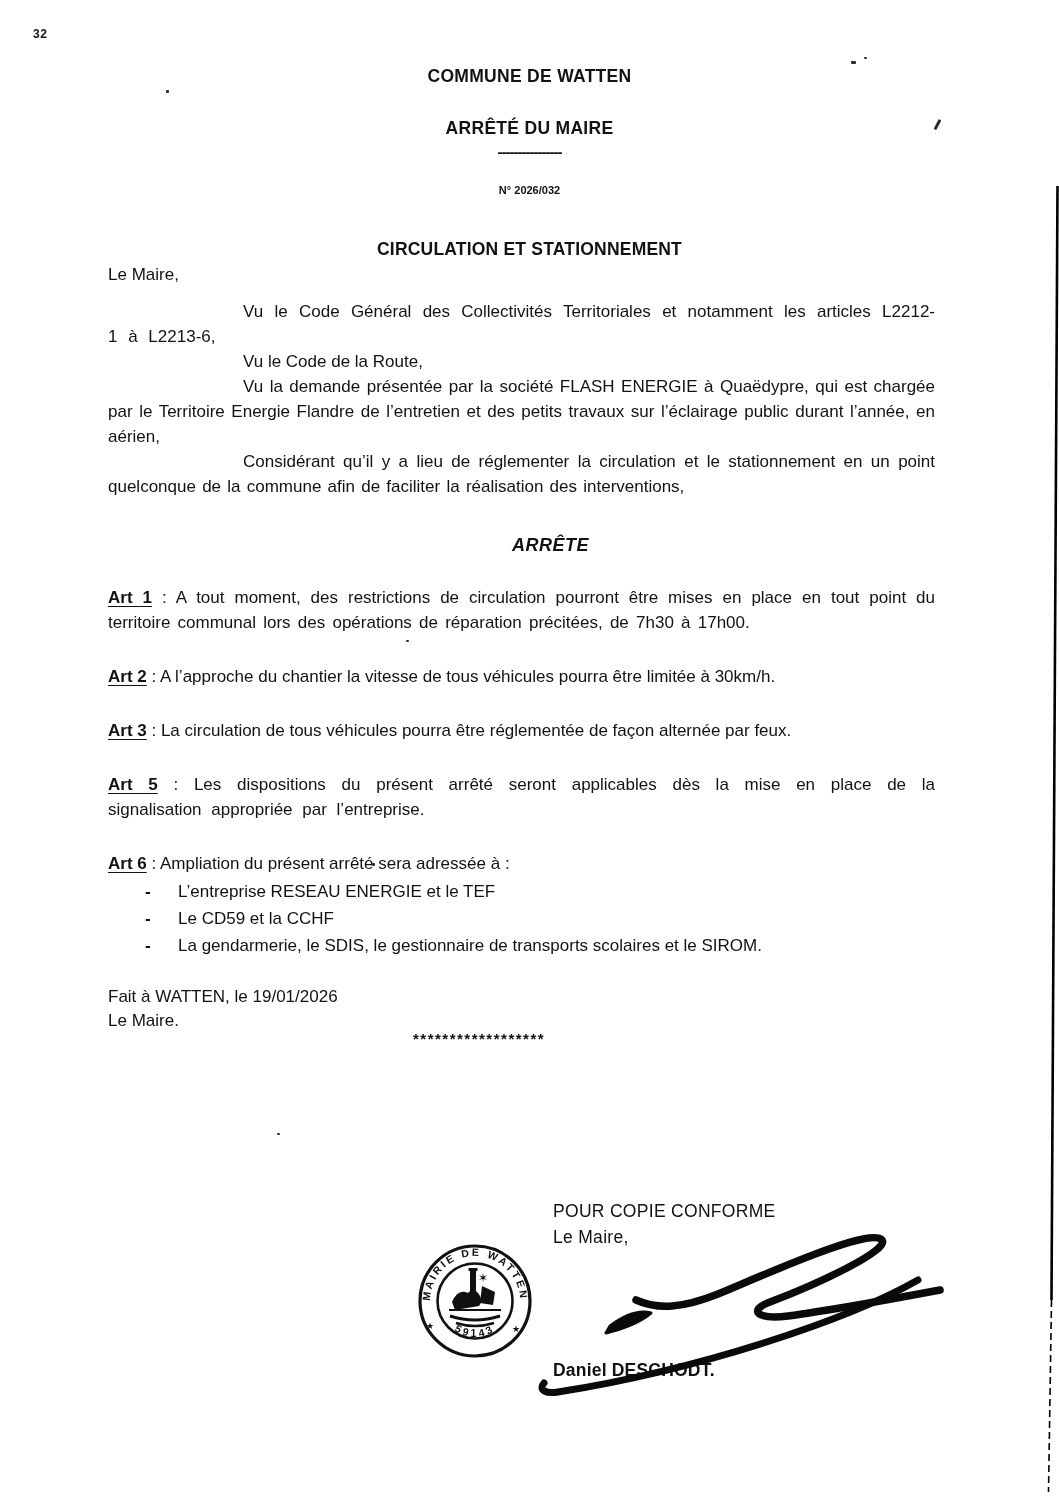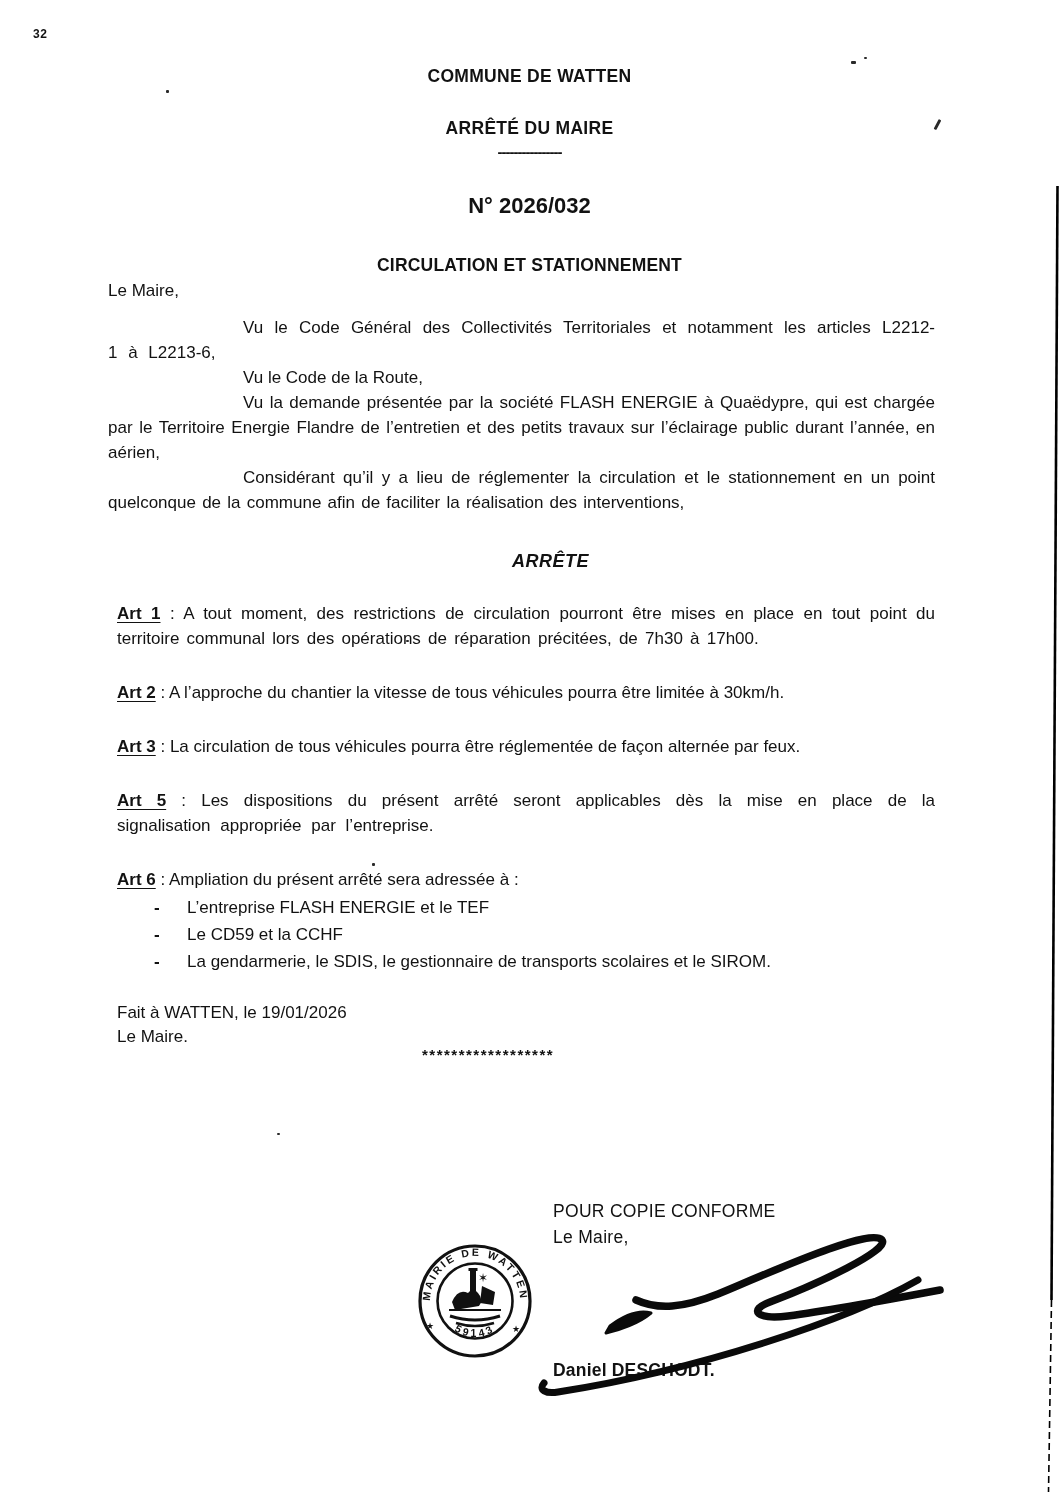--- a/index.html
+++ b/index.html
@@ -12,40 +12,40 @@
     -webkit-font-smoothing: antialiased;
   }
   .page-number {
     position: absolute; left: 33px; top: 22px;
     font-size: 12px; font-weight: bold; letter-spacing: 0.5px;
   }
   .doc-header { padding-top: 66px; text-align: center; }
   .commune   { font-weight: bold; font-size: 17.5px; line-height: 20px; letter-spacing: 0.3px; }
   .doc-type  { font-weight: bold; font-size: 17.5px; line-height: 20px; margin-top: 32px; letter-spacing: 0.3px; }
   .separator { font-weight: bold; font-size: 15px; line-height: 12px; margin-top: 8px; letter-spacing: -1px; }
-  .reference { font-weight: bold; font-size: 22px; line-height: 20px; margin-top: 38px; }
+  .reference { font-weight: bold; font-size: 11px; line-height: 20px; margin-top: 22px; }
   .subject   { font-weight: bold; font-size: 17.5px; line-height: 26px; margin-top: 36px; letter-spacing: 0.2px; }
 
   .content { padding: 0 124px 0 108px; }
   .content p { margin: 0; }
   .opening { margin-top: 25px; }
   .preamble { margin-top: 12px; }
   .clause { text-align: justify; text-indent: 135px; }
   .ws1 { word-spacing: 1.5px; }
   .ws2 { word-spacing: 2.5px; }
   .ws5 { word-spacing: 5px; }
   .ws6 { word-spacing: 6px; }
 
   .decree-title {
     margin-top: 36px; text-align: center;
     font-weight: bold; font-style: italic; font-size: 18px; line-height: 20px;
     letter-spacing: 0.5px;
     margin-left: 42px;
   }
-  .articles { margin-top: 30px; margin-left: 9px; }
+  .articles { margin-top: 30px; }
   .article { text-align: justify; }
   .article + .article { margin-top: 29px; }
   .art-label { font-weight: bold; text-decoration: underline; text-underline-offset: 3px; }
 
   .bullet-row { line-height: 27px; padding-left: 37px; display: flex; }
   .bullet-row:first-of-type { margin-top: 2px; }
   .bullet-row .dash { width: 33px; flex: 0 0 33px; font-weight: bold; }
 
   .closing-left { margin-top: 26px; line-height: 24px; }
   .stars {
@@ -98,21 +98,21 @@
 
 <div class="content articles">
   <p class="article ws2"><span class="art-label">Art 1</span><span> : A tout moment, des restrictions de circulation pourront être mises en place en tout point du territoire communal lors des opérations de réparation précitées, de 7h30 à 17h00.</span></p>
   <p class="article"><span class="art-label">Art 2</span><span> : A l’approche du chantier la vitesse de tous véhicules pourra être limitée à 30km/h.</span></p>
   <p class="article"><span class="art-label">Art 3</span><span> : La circulation de tous véhicules pourra être réglementée de façon alternée par feux.</span></p>
   <p class="article ws5"><span class="art-label">Art 5</span><span> : Les dispositions du présent arrêté seront applicables dès la mise en place de la signalisation appropriée par l’entreprise.</span></p>
   <p class="article"><span class="art-label">Art 6</span><span> : Ampliation du présent arrêté sera adressée à :</span></p>
 
   <div class="bullet-row">
     <span class="dash">-</span>
-      <span>L’entreprise FLASH ENERGIE et le TEF</span>
+      <span>L’entreprise RESEAU ENERGIE et le TEF</span>
   </div>
   <div class="bullet-row">
     <span class="dash">-</span>
       <span>Le CD59 et la CCHF</span>
   </div>
   <div class="bullet-row">
     <span class="dash">-</span>
       <span>La gendarmerie, le SDIS, le gestionnaire de transports scolaires et le SIROM.</span>
   </div>
 

